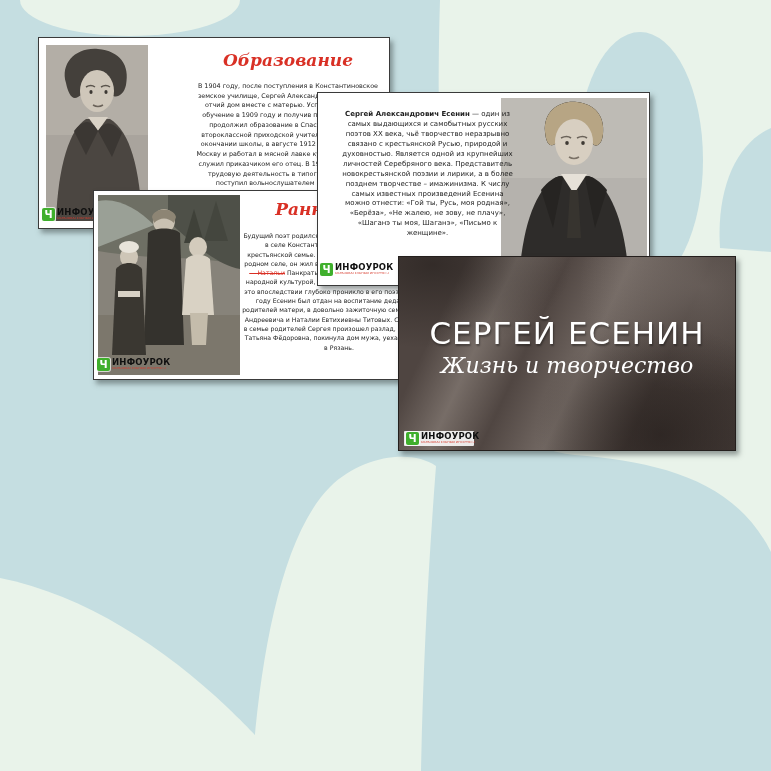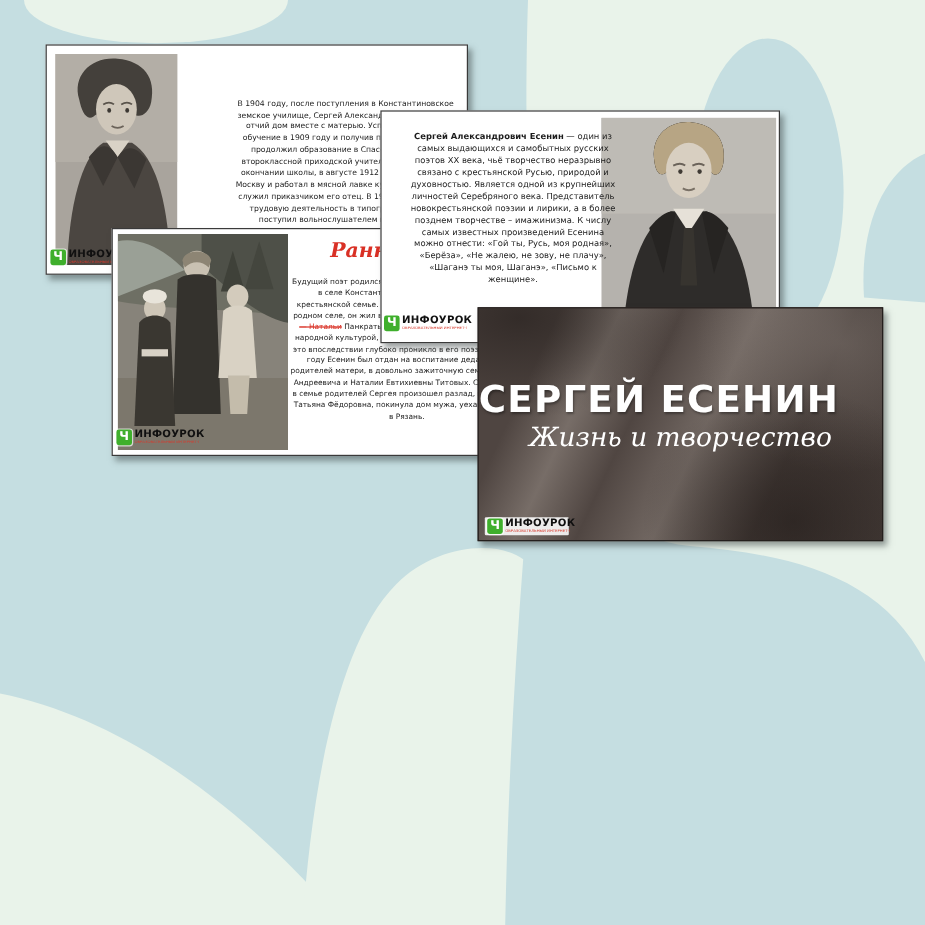--- a/index.html
+++ b/index.html
@@ -36,22 +36,22 @@
   .s1 .script-title { left:156px; top:12px; width:186px; font-size:17px; }
   .s2 .script-title { left:148px; top:8px;  width:194px; font-size:17px; }
 
   .body { position:absolute; margin:0; color:#1c1c1c; }
   .s1 .body { left:156px; top:44px; width:186px; font-size:6.4px; line-height:1.52; text-align:center; }
   .s2 .body { left:148px; top:40px; width:194px; font-size:6.2px; line-height:1.5;  text-align:center; }
   .s3 .body { left:23px;   top:17px; width:173px; font-size:7px;   line-height:1.42; text-align:center; }
   .red-strike { color:#d93025; text-decoration:line-through; }
 
   .main-title {
-    position:absolute; left:0; top:58px; width:100%; text-align:left;
-    color:#ffffff; font-weight:700; font-size:31px; letter-spacing:1px;
+    position:absolute; left:0; top:58px; width:100%; text-align:center;
+    color:#ffffff; font-weight:400; font-size:31px; letter-spacing:1px;
     text-shadow:1px 2px 2px rgba(0,0,0,0.35); white-space:nowrap;
   }
   .subtitle {
     position:absolute; left:0; top:96px; width:100%; text-align:center;
     color:#ffffff; font-family:"DejaVu Serif", serif; font-style:italic;
     font-weight:normal; font-size:22px; white-space:nowrap;
   }
 
   
   .photo { position:absolute; overflow:hidden; }
@@ -108,20 +108,21 @@
         <path d="M55 42 q5 -3 9 0" stroke="#5a544c" stroke-width="1.5" fill="none"></path>
         <ellipse cx="45" cy="47" rx="1.6" ry="1.9" fill="#3c3833"></ellipse>
         <ellipse cx="60" cy="47" rx="1.6" ry="1.9" fill="#3c3833"></ellipse>
         <path d="M47 60 q5 3 10 0" stroke="#6b635a" stroke-width="1.5" fill="none"></path>
         <path d="M10 176 C12 120 24 84 40 74 L 64 74 C84 86 94 124 96 176 Z" fill="#4b4641"></path>
         <path d="M42 72 L52 86 L62 72 Z" fill="#d9d2c6"></path>
         <path d="M28 86 C36 76 44 72 52 86 L40 110 Z" fill="#3b3733"></path>
         <path d="M76 88 C68 78 60 74 52 86 L66 112 Z" fill="#3b3733"></path>
       </svg>
     </div>
+    <div class="script-title">Образование</div>
     <p class="body">В 1904 году, после поступления в Константиновское земское училище, Сергей Александрович вернулся в отчий дом вместе с матерью. Успешно завершив обучение в 1909 году и получив похвальный лист, продолжил образование в Спас-Клепиковской второклассной приходской учительской школе. По окончании школы, в августе 1912 года, переехал в Москву и работал в мясной лавке купца Крылова, где служил приказчиком его отец. В 1913 году он начал трудовую деятельность в типографии Сытина, поступил вольнослушателем на историко-философское отделение в Московский городской народный университет Шанявского.</p>
     <div class="logo">
       <span class="licon">Ч</span>
       <span class="ltext">ИНФОУРОК</span>
       <span class="ltag">ОБРАЗОВАТЕЛЬНЫЙ ИНТЕРНЕТ-ПРОЕКТ</span>
     </div>
   </div>
 
   <div class="slide s2">
     <div class="photo p2">

